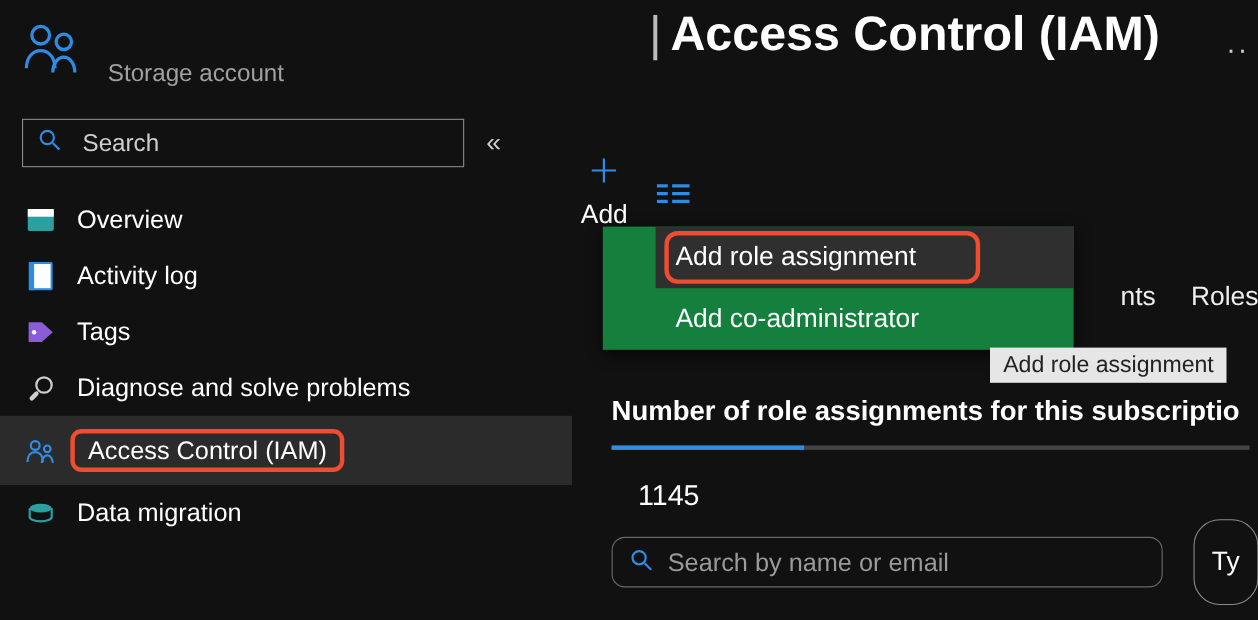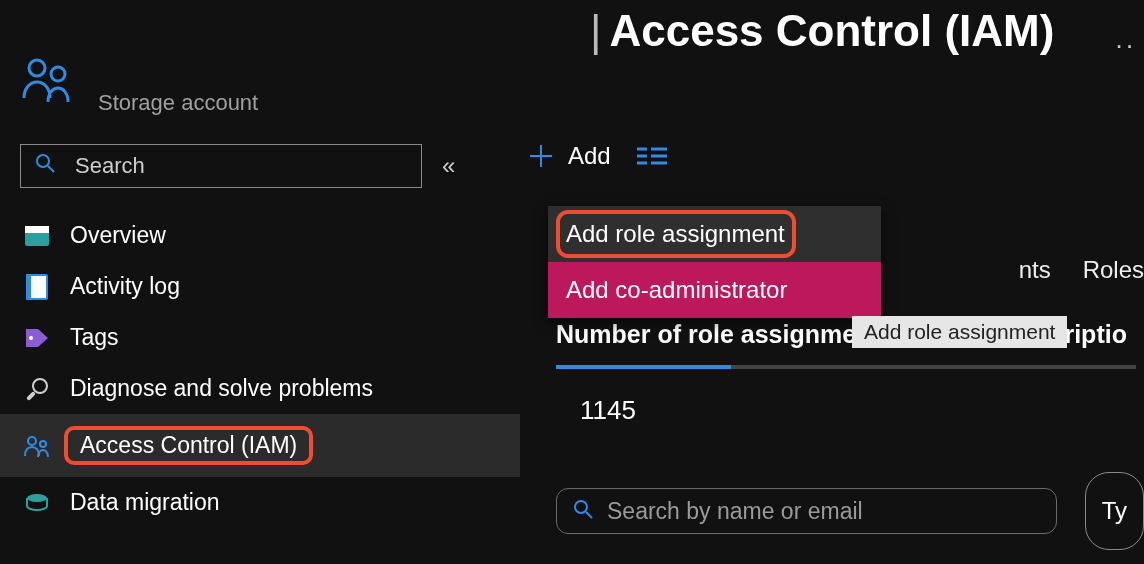--- a/index.html
+++ b/index.html
@@ -4,21 +4,21 @@
 <style>
   * { box-sizing: border-box; margin: 0; padding: 0; }
   html, body {
     width: 1144px; height: 564px;
     background: #111111;
     color: #ffffff;
     font-family: "Segoe UI", Arial, sans-serif;
     overflow: hidden;
   }
   .root { display: flex; width: 100%; height: 100%; }
-  .sidebar { width: 520px; padding: 20px 0 0 20px; display: flex; flex-direction: column; justify-content: center; }
+  .sidebar { width: 520px; padding: 20px 0 0 20px; display: flex; flex-direction: column; }
   .header-row { display: flex; align-items: flex-start; gap: 20px; margin-bottom: 28px; }
   .head-icon svg { display:block; }
   .sub-label { color: #a0a0a0; font-size: 22px; margin-top: 34px; }
 
   .search-row { display: flex; align-items: center; gap: 20px; margin-bottom: 22px; }
   .search-box {
     display: flex; align-items: center; gap: 20px;
     border: 1px solid #8a8a8a; width: 402px; height: 44px;
     padding: 0 14px; color: #cfcfcf; font-size: 22px;
   }
@@ -42,28 +42,29 @@
     padding: 2px 12px; margin-left: -6px;
   }
 
   .main { flex: 1; position: relative; padding-top: 6px; }
   .title-row { display: flex; align-items: center; gap: 8px; margin-left: 70px; }
   .title-bar { color: #bbbbbb; font-size: 44px; font-weight: 300; }
   .title-text { font-size: 44px; font-weight: 600; }
   .dots { position:absolute; right:8px; top:30px; color:#cccccc; font-size:26px; letter-spacing:2px; }
 
   .toolbar { display:flex; align-items:center; gap:26px; margin-top: 86px; margin-left: 8px; }
-  .tb-item { display:flex; align-items:center; gap:14px; font-size:24px; color:#ffffff; cursor:pointer; }
+  .tb-item { display:flex; align-items:center; gap:14px; font-size:24px; color:#ffffff; cursor:pointer;flex-direction:column; }
   .tb-icon { color:#2e8be6; font-size:28px; display:flex; }
   .bars-icon { color:#2e8be6; }
 
   .dropdown {
     position:absolute; left:28px; top:206px;
-    background:#be185d; box-shadow:0 4px 12px rgba(0,0,0,.6);
-    width:333px;
+    background:#15803d; box-shadow:0 4px 12px rgba(0,0,0,.6);
+    width:428px;
+    padding-left:48px;
   }
   .dd-item {
     padding:14px 18px; font-size:24px; color:#ffffff; cursor:pointer;
     position:relative;
   }
   .dd-item.hovered { background:#2f2f2f; }
   .dd-highlight {
     position:absolute; left:8px; right:85px; top:4px; bottom:4px;
     border:4px solid #f04c2f; border-radius:12px; pointer-events:none;
   }

